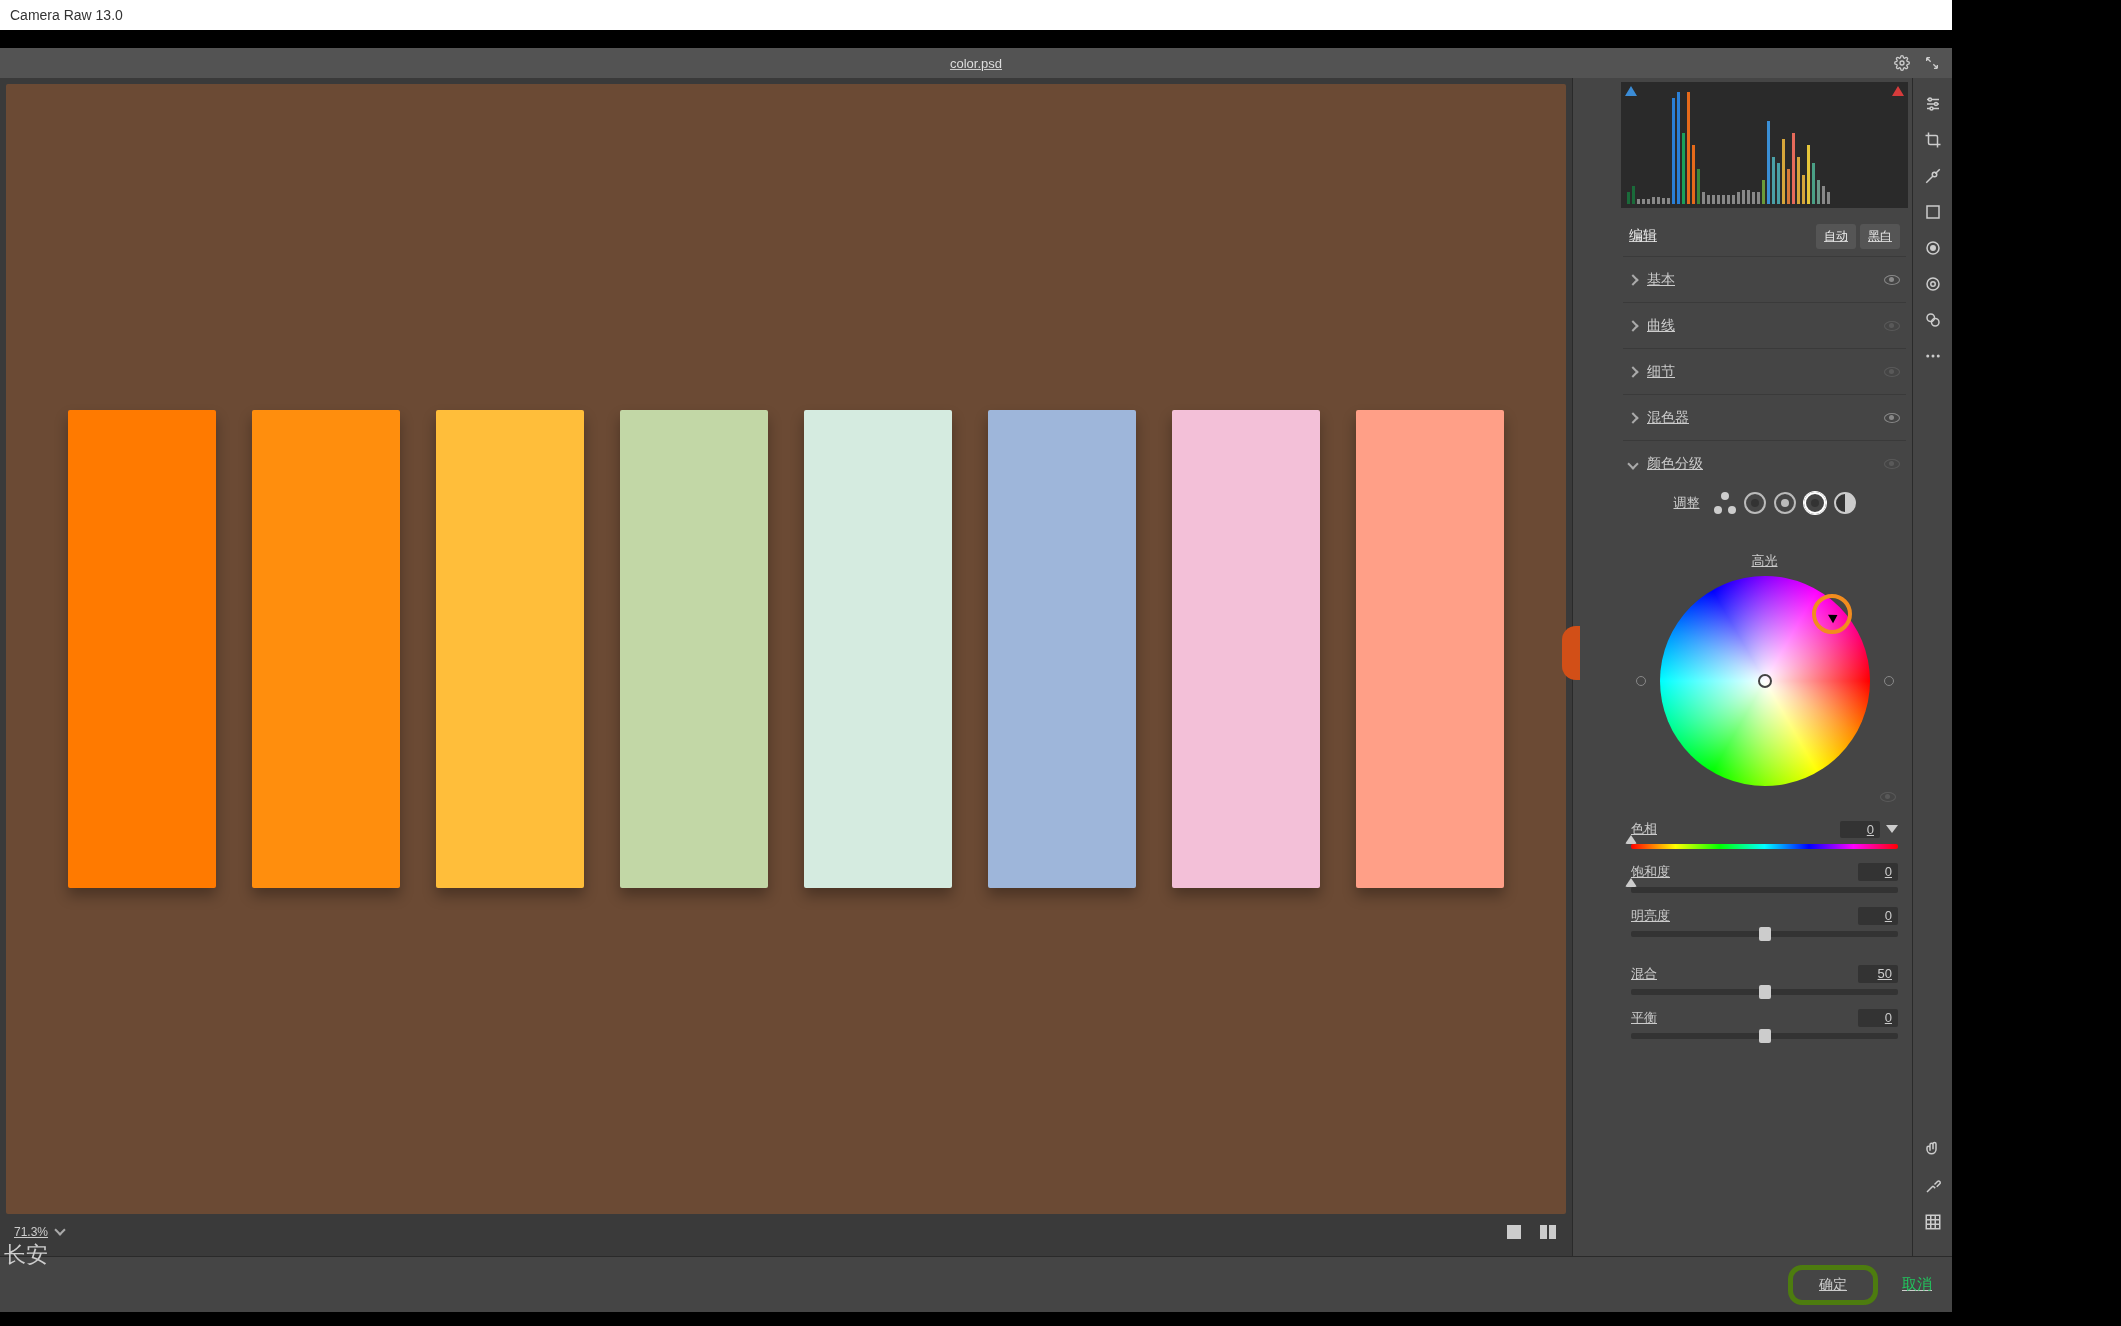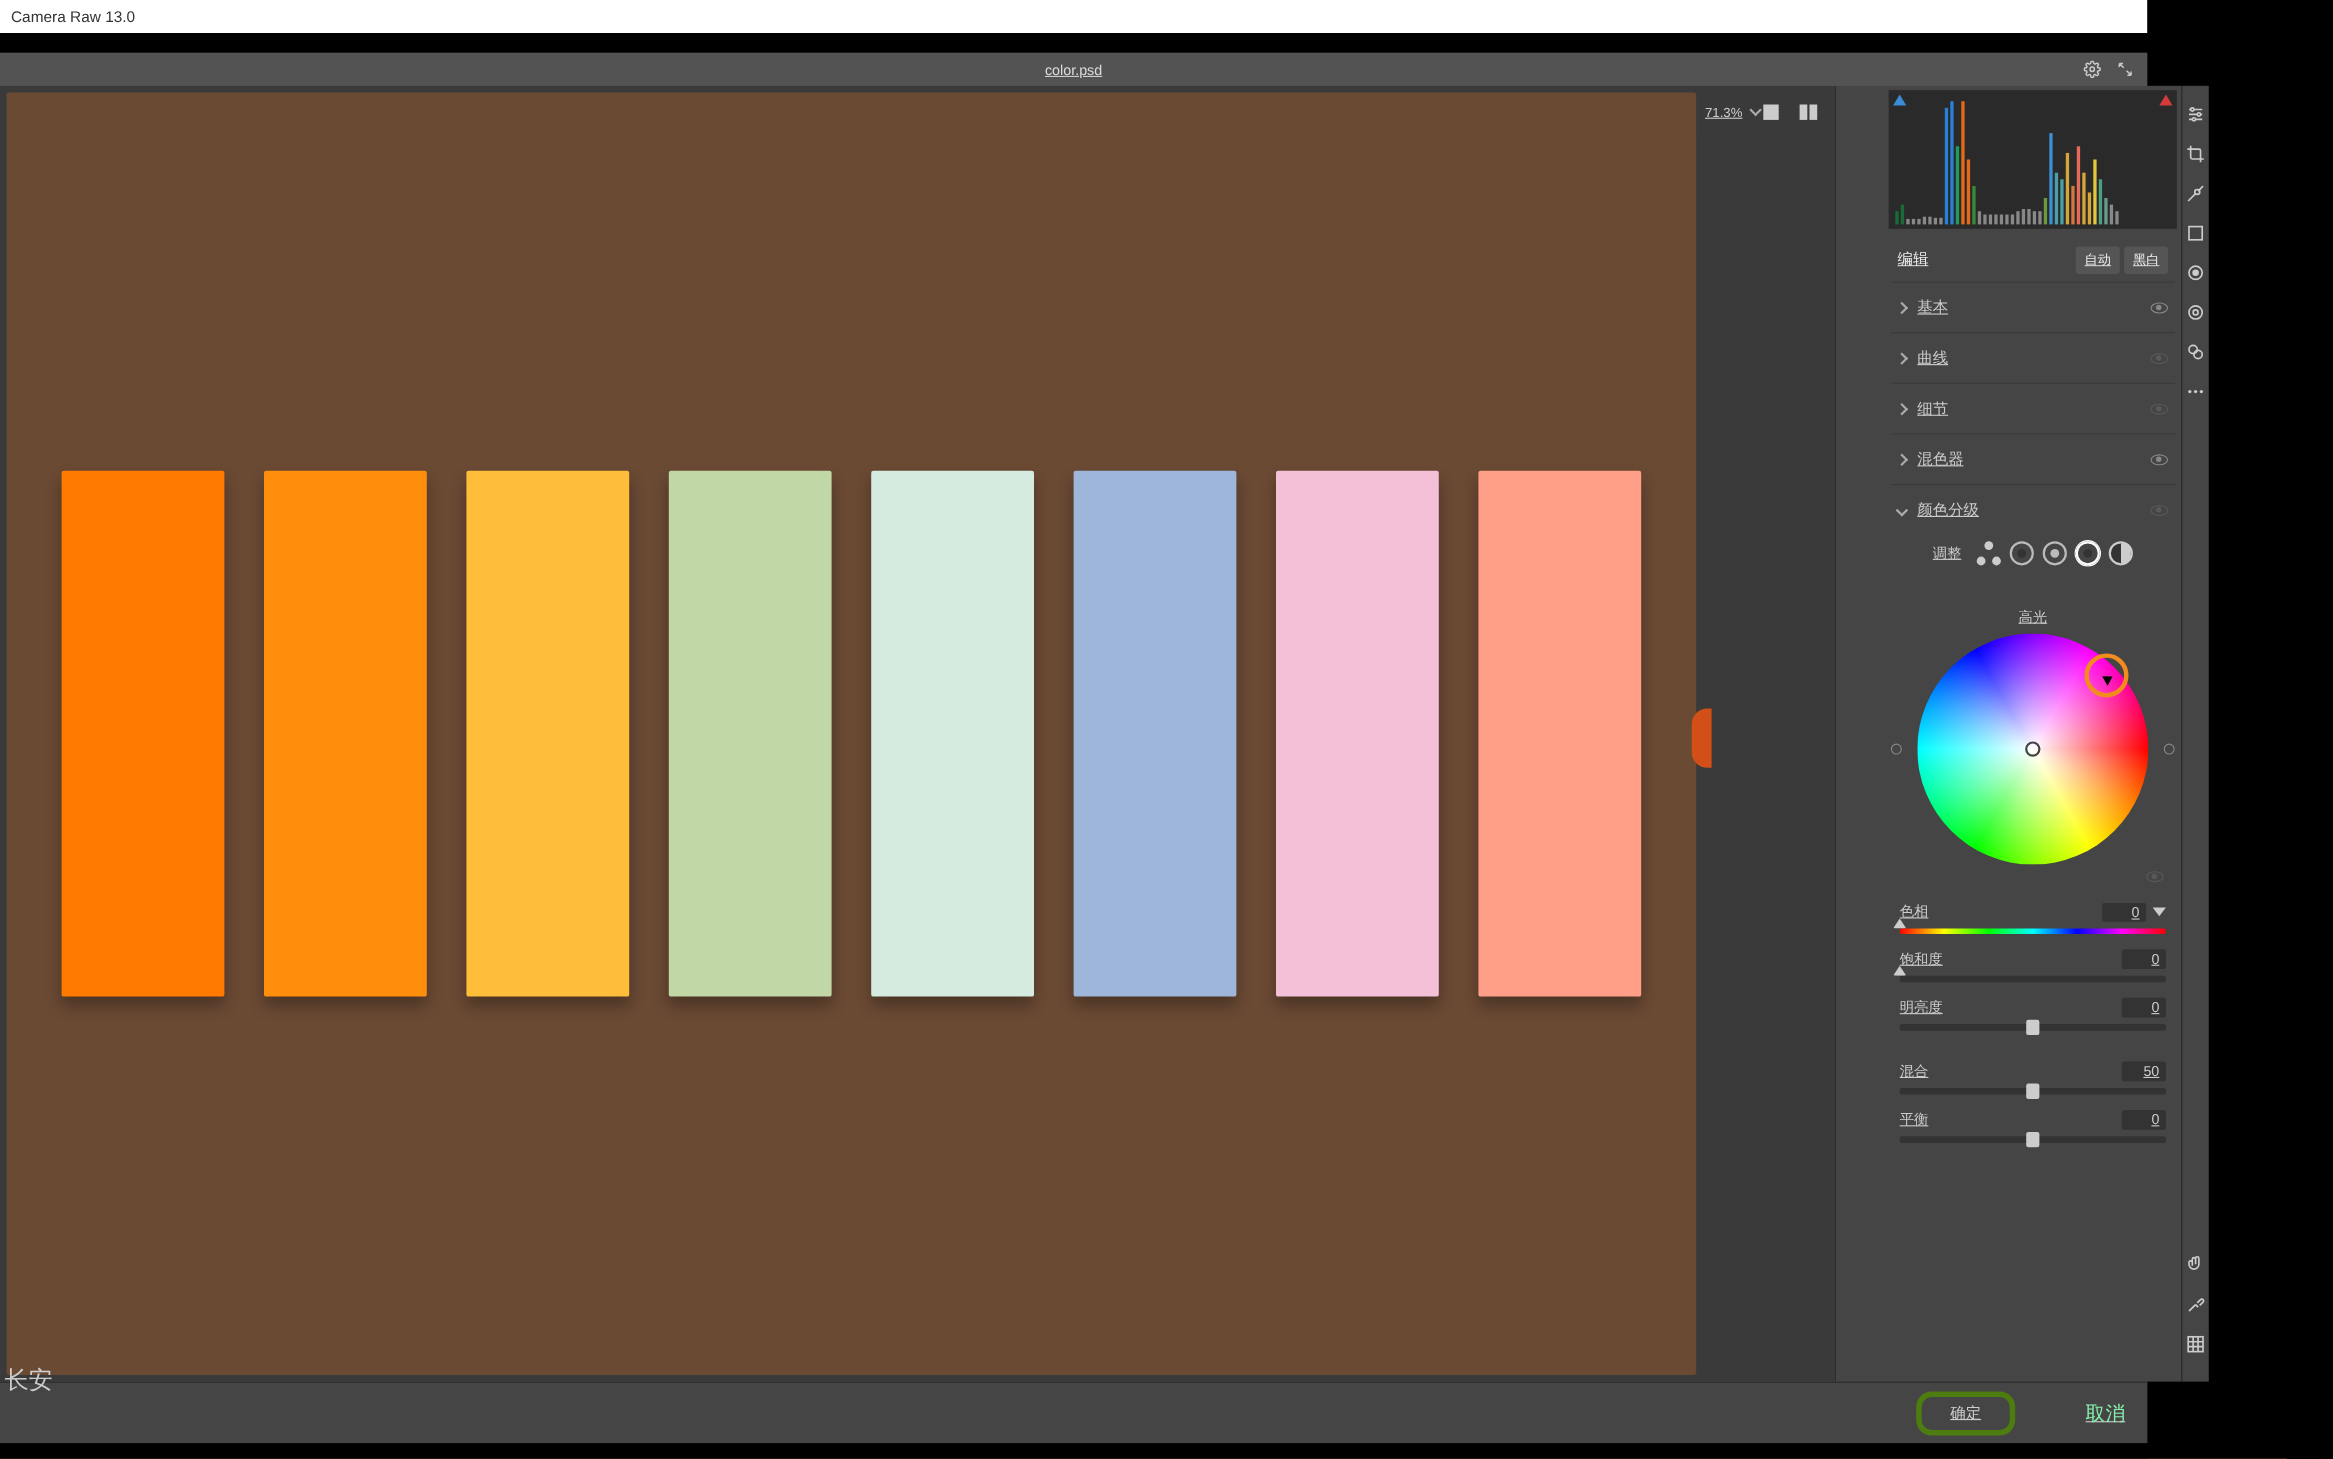--- a/index.html
+++ b/index.html
@@ -5,21 +5,21 @@
 * { margin: 0; padding: 0; box-sizing: border-box; font-family: -apple-system, "Segoe UI", sans-serif; }
 body { background: #000; color: #ccc; font-size: 12px; overflow: hidden; }
 .app-window { width: 1952px; height: 1326px; display: flex; flex-direction: column; justify-content: center; }
 .title-bar { background: #fff; color: #333; padding: 6px 10px; font-size: 14px; height: 30px; display: flex; align-items: center; }
 .letterbox-top { background: #000; height: 18px; }
 .main-area { flex: 1; display: flex; flex-direction: column; background: #535353; text-decoration: underline; }
 .doc-header { height: 30px; background: #535353; display: flex; align-items: center; justify-content: center; position: relative; font-size: 13px; color: #ddd; }
 .doc-header-tools { position: absolute; right: 8px; display: flex; gap: 6px; }
 .hd-ico { width: 24px; height: 24px; display: flex; align-items: center; justify-content: center; color: #ccc; cursor: pointer; }
 .content-row { flex: 1; display: flex; }
-.canvas-wrap { flex: 1; background: #3a3a3a; display: flex; flex-direction: row; padding: 6px; }
+.canvas-wrap { flex: 1; background: #3a3a3a; display: flex; flex-direction: column; padding: 6px; }
 .canvas { flex: 1; background: #6b4a34; border-radius: 2px; display: flex; align-items: center; justify-content: center; gap: 36px; padding: 0 50px; position: relative; }
 .canvas-extra { position: absolute; top: 48%; right: -14px; width: 18px; height: 54px; border-radius: 14px 0 0 14px; background: #d24f17; }
 .swatch { width: 148px; height: 478px; border-radius: 2px; box-shadow: 0 8px 14px rgba(0,0,0,.3); }
 .status-bar { height: 36px; background: #3a3a3a; display: flex; align-items: center; padding: 0 8px; color: #ccc; justify-content: space-between; }
 .status-left { display: flex; align-items: center; gap: 6px; }
 .status-right { display: flex; align-items: center; gap: 14px; }
 .view-ico { width: 20px; height: 20px; display: flex; align-items: center; justify-content: center; cursor: pointer; }
 .right-panel { width: 340px; background: #454545; border-left: 1px solid #2a2a2a; display: flex; flex-direction: column; padding-left: 44px; }
 .histogram { height: 126px; background: #2a2a2a; margin: 4px; position: relative; display: flex; align-items: flex-end; padding: 4px 6px; gap: 2px; overflow: hidden; }
 .histo-clip-l { position: absolute; top: 4px; left: 4px; width: 0; height: 0; border-left: 6px solid transparent; border-right: 6px solid transparent; border-bottom: 10px solid #3b8cd6; }
@@ -70,21 +70,21 @@
 .slider-track.hue { background: linear-gradient(90deg,#f00,#ff0,#0f0,#0ff,#00f,#f0f,#f00); height: 5px; }
 .slider-thumb { position: absolute; top: -4px; width: 12px; height: 14px; background: #ccc; border-radius: 2px; transform: translateX(-50%); cursor: pointer; }
 .slider-thumb.tri { width: 0; height: 0; background: none; border-left: 6px solid transparent; border-right: 6px solid transparent; border-bottom: 9px solid #ccc; top: -9px; }
 .disclosure { width: 0; height: 0; border-left: 6px solid transparent; border-right: 6px solid transparent; border-top: 8px solid #ccc; cursor: pointer; }
 .tool-rail { width: 40px; background: #454545; border-left: 1px solid #2a2a2a; display: flex; flex-direction: column; align-items: center; gap: 12px; padding-top: 14px; }
 .rail-gap { flex: 1; }
 .tool-ico { width: 24px; height: 24px; display: flex; align-items: center; justify-content: center; cursor: pointer; color: #ccc; }
 .tool-ico svg { width: 18px; height: 18px; }
 .footer-bar { height: 56px; background: #454545; border-top: 1px solid #2a2a2a; display: flex; align-items: center; justify-content: flex-end; gap: 24px; padding: 0 20px; }
 .btn-primary { padding: 6px 26px; border: 5px solid #4d7c0f; border-radius: 14px; cursor: pointer; font-size: 14px; }
-.btn-link { cursor: pointer; font-size: 18px; color: #86efac; margin-left: 40px; }
+.btn-link { cursor: pointer; font-size: 15px; color: #22c55e; }
 .watermark { position: absolute; left: 4px; bottom: 56px; color: #dcdcdc; font-size: 22px; opacity: .9; pointer-events: none; }
 .letterbox-bot { background: #000; height: 14px; }
 </style>
 </head>
 <body>
 
 <div class="app-window">
   <div class="title-bar">
     <span>Camera Raw 13.0</span>
   </div>

